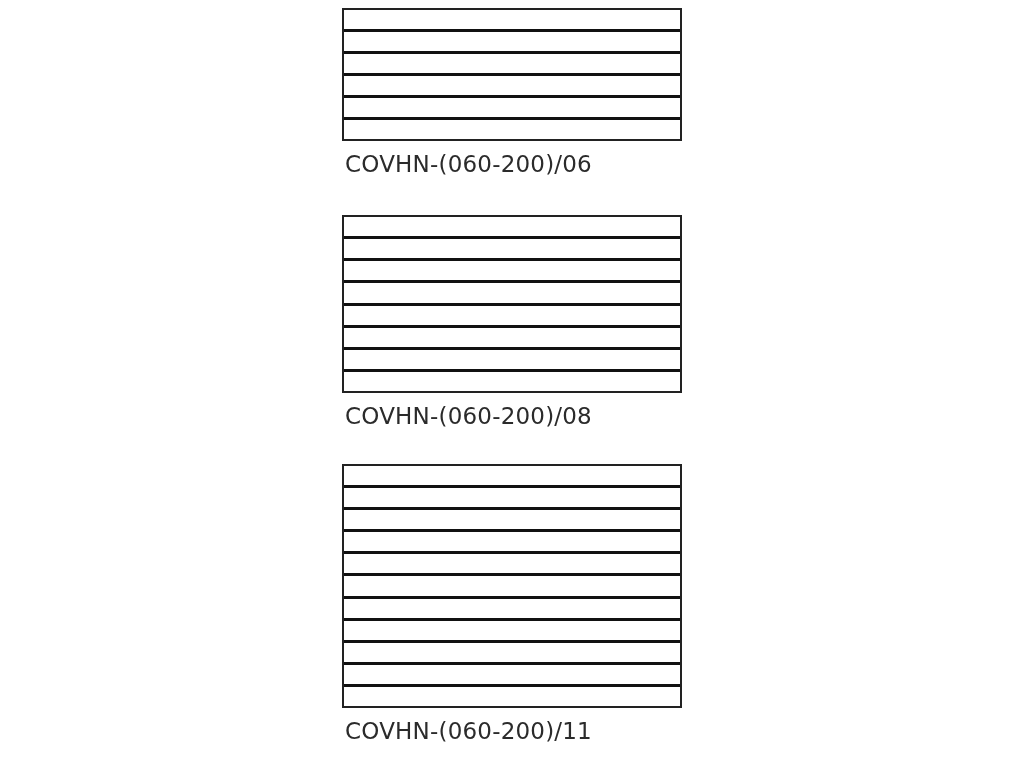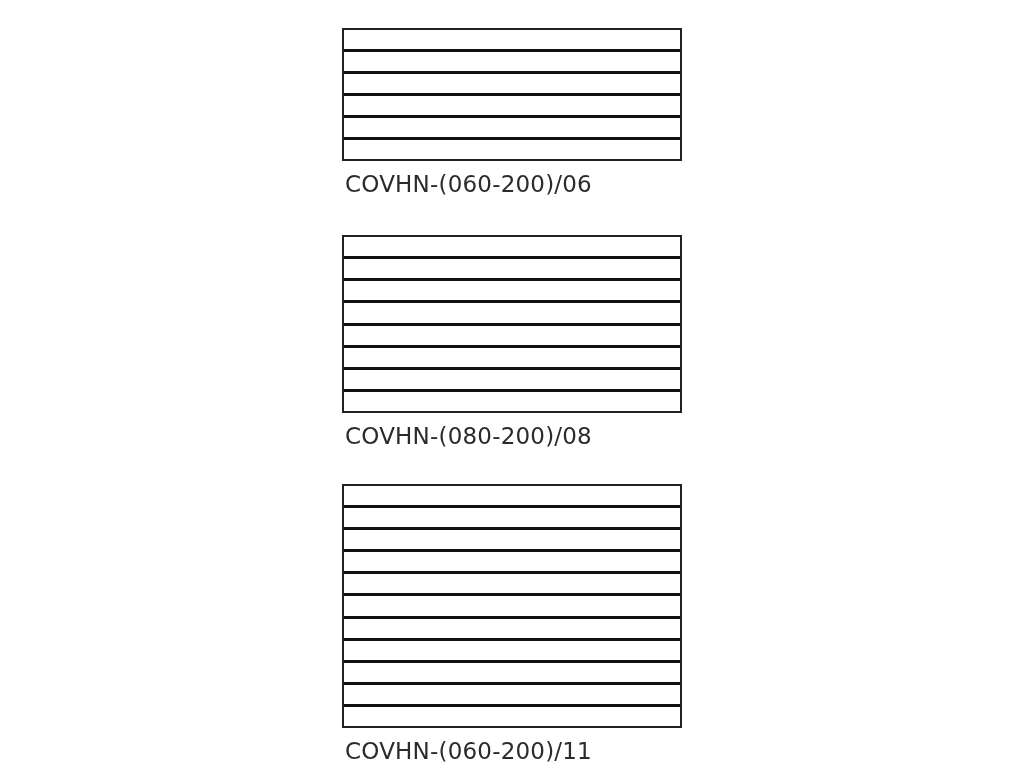--- a/index.html
+++ b/index.html
@@ -9,21 +9,21 @@
   body {
     width: 1024px;
     height: 768px;
     background: #ffffff;
     font-family: "DejaVu Sans", "Liberation Sans", sans-serif;
     overflow: hidden;
   }
   .canvas {
     width: 1024px;
     height: 676px;
-    padding-top: 28px;
+    padding-top: 8px;
     box-sizing: border-box;
   }
   .slat-figure {
     width: 340px;
     margin: 0 auto;
     padding: 0;
   }
   .slat-figure.fig-2 { margin-top: 37px; }
   .slat-figure.fig-3 { margin-top: 34px; }
   .slat-box {
@@ -71,21 +71,21 @@
       <div class="slat-box" style="width: 340px; height: 178px;">
         <div class="slat"></div>
         <div class="slat"></div>
         <div class="slat"></div>
         <div class="slat"></div>
         <div class="slat"></div>
         <div class="slat"></div>
         <div class="slat"></div>
         <div class="slat"></div>
       </div>
-      <figcaption class="slat-label">COVHN-(080-200)/08</figcaption>
+      <figcaption class="slat-label">COVHN-(060-200)/08</figcaption>
     </figure>
 
     <figure class="slat-figure fig-3">
       <div class="slat-box" style="width: 340px; height: 244px;">
         <div class="slat"></div>
         <div class="slat"></div>
         <div class="slat"></div>
         <div class="slat"></div>
         <div class="slat"></div>
         <div class="slat"></div>

